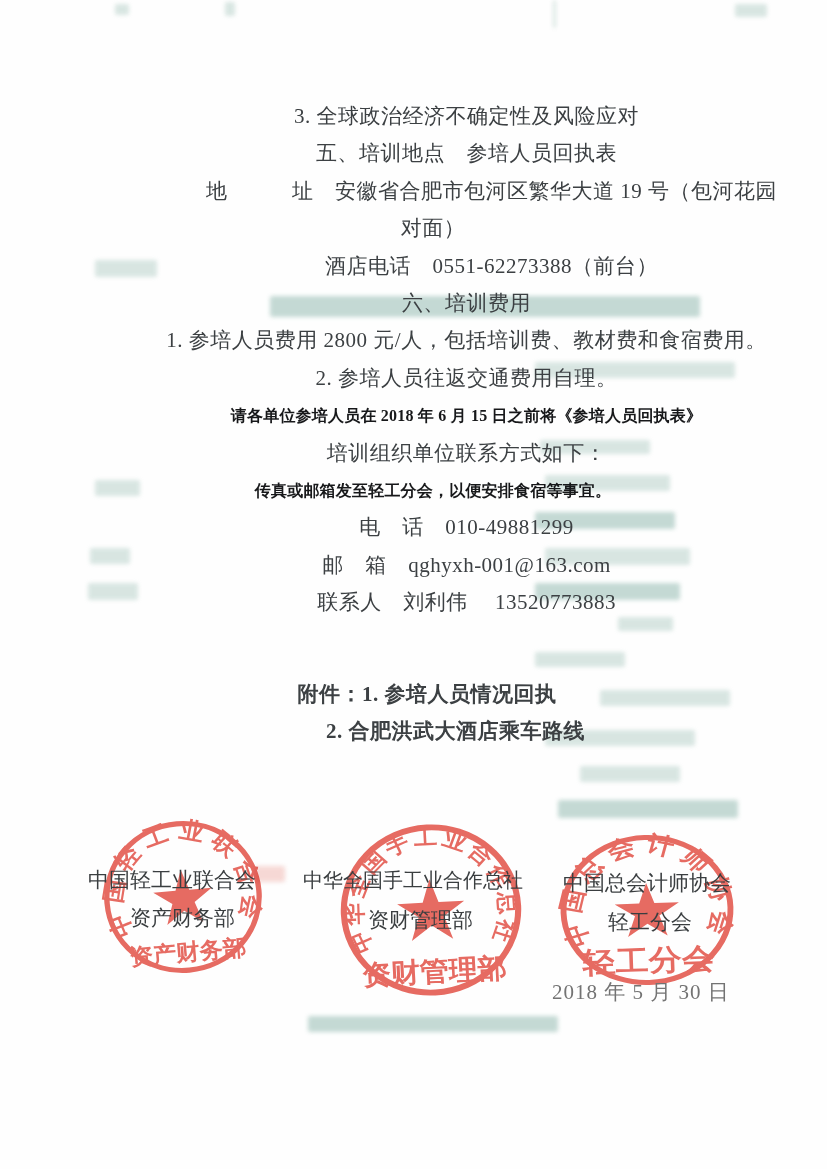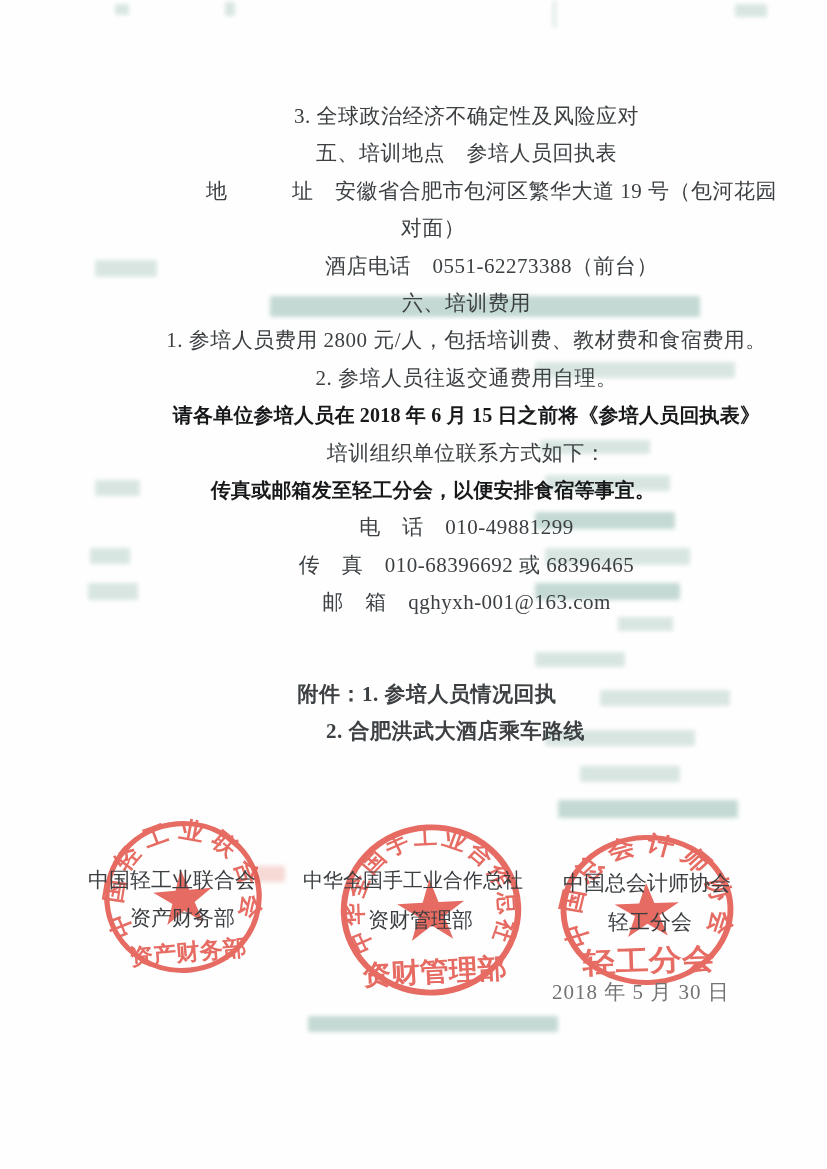--- a/index.html
+++ b/index.html
@@ -7,21 +7,21 @@
     position:relative; width:827px; height:1169px;
     background:#fefefe; overflow:hidden;
     font-family:"Liberation Serif","DejaVu Serif",serif;
     color:#3c4043;
   }
   
   .textblock { position:absolute; left:88px; top:98px; width:690px; z-index:3; }
   .line { height:37.4px; line-height:37.4px; font-size:21px; letter-spacing:0.5px; white-space:nowrap;text-align:center; }
   .ind1 { padding-left:67px; }
   .ind2 { padding-left:117px; }
-  .bold { font-weight:bold; color:#17181a; font-size:20px; letter-spacing:0.2px; }
+  .bold { font-weight:bold; color:#17181a; font-size:16px; letter-spacing:0.2px; }
   .attachblock { position:absolute; left:88px; top:676px; width:660px; z-index:3;font-weight:bold; }
   .att1 { padding-left:18px; }
   .att2 { padding-left:75px; }
   
   .orgname { position:absolute; z-index:4; font-size:21px; color:#3a3e40; white-space:nowrap; }
   .date { position:absolute; left:552px; top:978px; z-index:4; font-size:21px; letter-spacing:1px; color:#737373; white-space:nowrap; }
   svg.seal { position:absolute; z-index:2; mix-blend-mode:multiply; opacity:0.88; }
   .seal .ring { fill:none; stroke:#e4564c; stroke-width:5.5; }
   .seal .star { fill:#e4564c; }
   .seal .arc-text { fill:#e4564c; font-family:"Liberation Serif","DejaVu Serif",serif; font-weight:bold; }
@@ -75,22 +75,22 @@
     <div class="line ind2">地　　　址　安徽省合肥市包河区繁华大道 19 号（包河花园</div>
     <div class="line">对面）</div>
     <div class="line ind2">酒店电话　0551-62273388（前台）</div>
     <div class="line ind1">六、培训费用</div>
     <div class="line ind1">1. 参培人员费用 2800 元/人，包括培训费、教材费和食宿费用。</div>
     <div class="line ind1">2. 参培人员往返交通费用自理。</div>
     <div class="line ind1 bold">请各单位参培人员在 2018 年 6 月 15 日之前将《参培人员回执表》</div>
     <div class="line ind1">培训组织单位联系方式如下：</div>
     <div class="line bold">传真或邮箱发至轻工分会，以便安排食宿等事宜。</div>
     <div class="line ind1">电　话　010-49881299</div>
-    <div class="line ind1">传　真　010-68396692 或 68396465</div>
     <div class="line ind1">邮　箱　qghyxh-001@163.com</div>
+    <div class="line ind1">联系人　刘利伟　 13520773883</div>
   </div>
 
   <div class="attachblock">
     <div class="line att1">附件：1. 参培人员情况回执</div>
     <div class="line att2">2. 合肥洪武大酒店乘车路线</div>
   </div>
 
   <svg class="seal seal1" width="166" height="160" viewBox="0 0 170 170" preserveAspectRatio="none">
     <circle class="ring" cx="85" cy="85" r="78"></circle>
     <path class="star" d="M85,56 L92.1,77.8 L115,77.8 L96.4,91.3 L103.5,113.2 L85,99.7 L66.5,113.2 L73.6,91.3 L55,77.8 L77.9,77.8 Z"></path>

